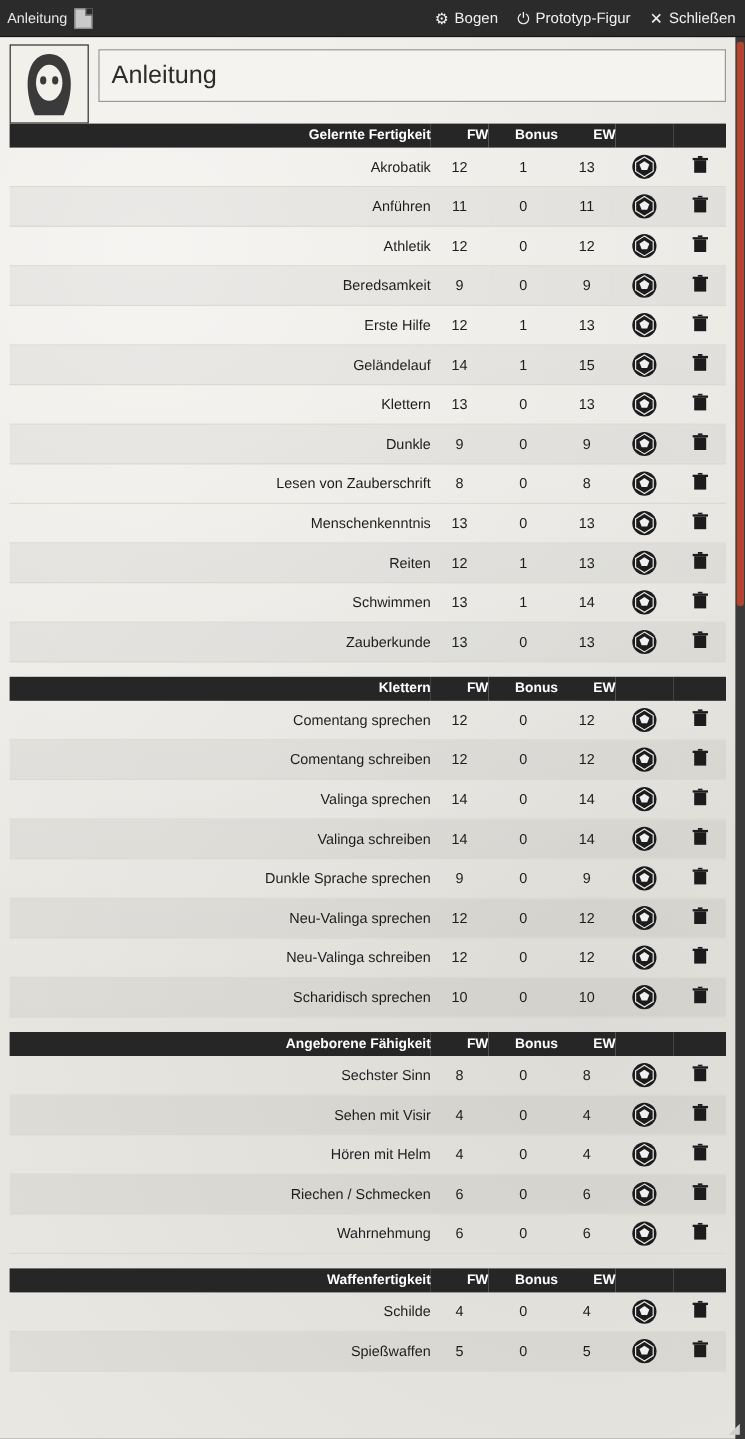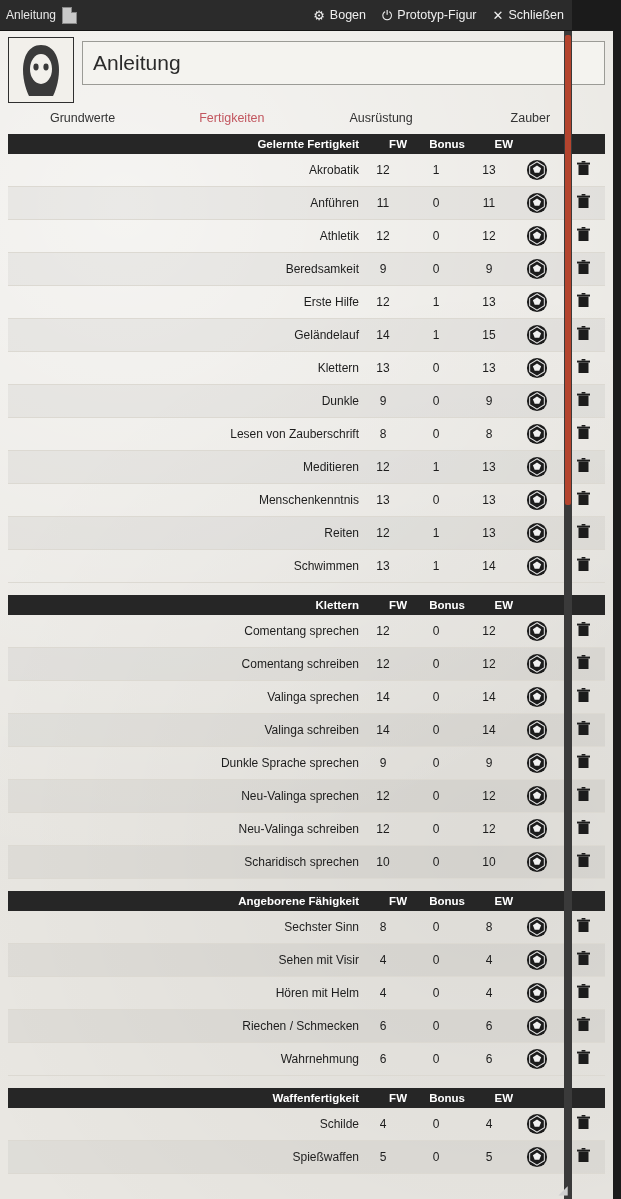--- a/index.html
+++ b/index.html
@@ -10,21 +10,21 @@
   body {
     width: 621px;
     height: 1199px;
     overflow: hidden;
     font-family: "Liberation Sans", sans-serif;
     font-size: 12px;
     color: #222;
   }
   .app {
     position: relative;
-    width: 572px;
+    width: 621px;
     height: 1199px;
     background: #2e2e2e;
     box-sizing: border-box;
   }
 
   
   .titlebar {
     height: 31px;
     background: #2b2b2b;
     border-bottom: 1px solid #141414;
@@ -245,26 +245,20 @@
         <svg width="52" height="56" viewBox="0 0 52 56">
           <path d="M26 3 C13 3 8 16 8 28 C8 40 12 50 14 54 L38 54 C40 50 44 40 44 28 C44 16 39 3 26 3 Z" fill="#3a3a3a"></path>
           <ellipse cx="26" cy="27" rx="11" ry="15" fill="#f2f0eb"></ellipse>
           <ellipse cx="21" cy="25" rx="2.6" ry="3.4" fill="#3a3a3a"></ellipse>
           <ellipse cx="31" cy="25" rx="2.6" ry="3.4" fill="#3a3a3a"></ellipse>
         </svg>
       </div>
       <div class="namebox">Anleitung</div>
     </div>
 
-    <div class="tabs">
-      <div class="tab">Grundwerte</div>
-      <div class="tab active">Fertigkeiten</div>
-      <div class="tab">Ausrüstung</div>
-      <div class="tab">Zauber</div>
-    </div>
 
     <div class="tablewrap" id="sections-host">
         <table class="skills">
           <colgroup>
             <col>
             <col style="width:48px">
             <col style="width:58px">
             <col style="width:48px">
             <col style="width:48px">
             <col style="width:44px">
@@ -417,36 +411,20 @@
                   <circle cx="12" cy="12" r="11" fill="#1c1c1c"></circle>
                   <polygon points="12,3 20,8 20,16 12,21 4,16 4,8" fill="#1c1c1c" stroke="#e8e8e8" stroke-width="1.1"></polygon>
                   <polygon points="12,7 16.5,10 14.5,15 9.5,15 7.5,10" fill="#f0f0f0"></polygon>
                 </svg></td>
               <td><span class="trash"><svg width="13" height="15" viewBox="0 0 13 15">
                     <rect x="1.5" y="3.5" width="10" height="10.5" fill="#1c1c1c"></rect>
                     <rect x="0" y="1.6" width="13" height="1.9" fill="#1c1c1c"></rect>
                     <rect x="4.6" y="0" width="3.8" height="1.6" fill="#1c1c1c"></rect>
                   </svg></span></td>
             </tr>
-            <tr class="alt">
-              <td class="name">Meditieren</td>
-              <td>12</td>
-              <td>1</td>
-              <td>13</td>
-              <td><svg class="die" viewBox="0 0 24 24">
-                  <circle cx="12" cy="12" r="11" fill="#1c1c1c"></circle>
-                  <polygon points="12,3 20,8 20,16 12,21 4,16 4,8" fill="#1c1c1c" stroke="#e8e8e8" stroke-width="1.1"></polygon>
-                  <polygon points="12,7 16.5,10 14.5,15 9.5,15 7.5,10" fill="#f0f0f0"></polygon>
-                </svg></td>
-              <td><span class="trash"><svg width="13" height="15" viewBox="0 0 13 15">
-                    <rect x="1.5" y="3.5" width="10" height="10.5" fill="#1c1c1c"></rect>
-                    <rect x="0" y="1.6" width="13" height="1.9" fill="#1c1c1c"></rect>
-                    <rect x="4.6" y="0" width="3.8" height="1.6" fill="#1c1c1c"></rect>
-                  </svg></span></td>
-            </tr>
             <tr>
               <td class="name">Menschenkenntnis</td>
               <td>13</td>
               <td>0</td>
               <td>13</td>
               <td><svg class="die" viewBox="0 0 24 24">
                   <circle cx="12" cy="12" r="11" fill="#1c1c1c"></circle>
                   <polygon points="12,3 20,8 20,16 12,21 4,16 4,8" fill="#1c1c1c" stroke="#e8e8e8" stroke-width="1.1"></polygon>
                   <polygon points="12,7 16.5,10 14.5,15 9.5,15 7.5,10" fill="#f0f0f0"></polygon>
                 </svg></td>
@@ -470,20 +448,36 @@
                     <rect x="1.5" y="3.5" width="10" height="10.5" fill="#1c1c1c"></rect>
                     <rect x="0" y="1.6" width="13" height="1.9" fill="#1c1c1c"></rect>
                     <rect x="4.6" y="0" width="3.8" height="1.6" fill="#1c1c1c"></rect>
                   </svg></span></td>
             </tr>
             <tr>
               <td class="name">Schwimmen</td>
               <td>13</td>
               <td>1</td>
               <td>14</td>
+              <td><svg class="die" viewBox="0 0 24 24">
+                  <circle cx="12" cy="12" r="11" fill="#1c1c1c"></circle>
+                  <polygon points="12,3 20,8 20,16 12,21 4,16 4,8" fill="#1c1c1c" stroke="#e8e8e8" stroke-width="1.1"></polygon>
+                  <polygon points="12,7 16.5,10 14.5,15 9.5,15 7.5,10" fill="#f0f0f0"></polygon>
+                </svg></td>
+              <td><span class="trash"><svg width="13" height="15" viewBox="0 0 13 15">
+                    <rect x="1.5" y="3.5" width="10" height="10.5" fill="#1c1c1c"></rect>
+                    <rect x="0" y="1.6" width="13" height="1.9" fill="#1c1c1c"></rect>
+                    <rect x="4.6" y="0" width="3.8" height="1.6" fill="#1c1c1c"></rect>
+                  </svg></span></td>
+            </tr>
+            <tr class="alt">
+              <td class="name">Zauberkunde</td>
+              <td>13</td>
+              <td>0</td>
+              <td>13</td>
               <td><svg class="die" viewBox="0 0 24 24">
                   <circle cx="12" cy="12" r="11" fill="#1c1c1c"></circle>
                   <polygon points="12,3 20,8 20,16 12,21 4,16 4,8" fill="#1c1c1c" stroke="#e8e8e8" stroke-width="1.1"></polygon>
                   <polygon points="12,7 16.5,10 14.5,15 9.5,15 7.5,10" fill="#f0f0f0"></polygon>
                 </svg></td>
               <td><span class="trash"><svg width="13" height="15" viewBox="0 0 13 15">
                     <rect x="1.5" y="3.5" width="10" height="10.5" fill="#1c1c1c"></rect>
                     <rect x="0" y="1.6" width="13" height="1.9" fill="#1c1c1c"></rect>
                     <rect x="4.6" y="0" width="3.8" height="1.6" fill="#1c1c1c"></rect>
                   </svg></span></td>

